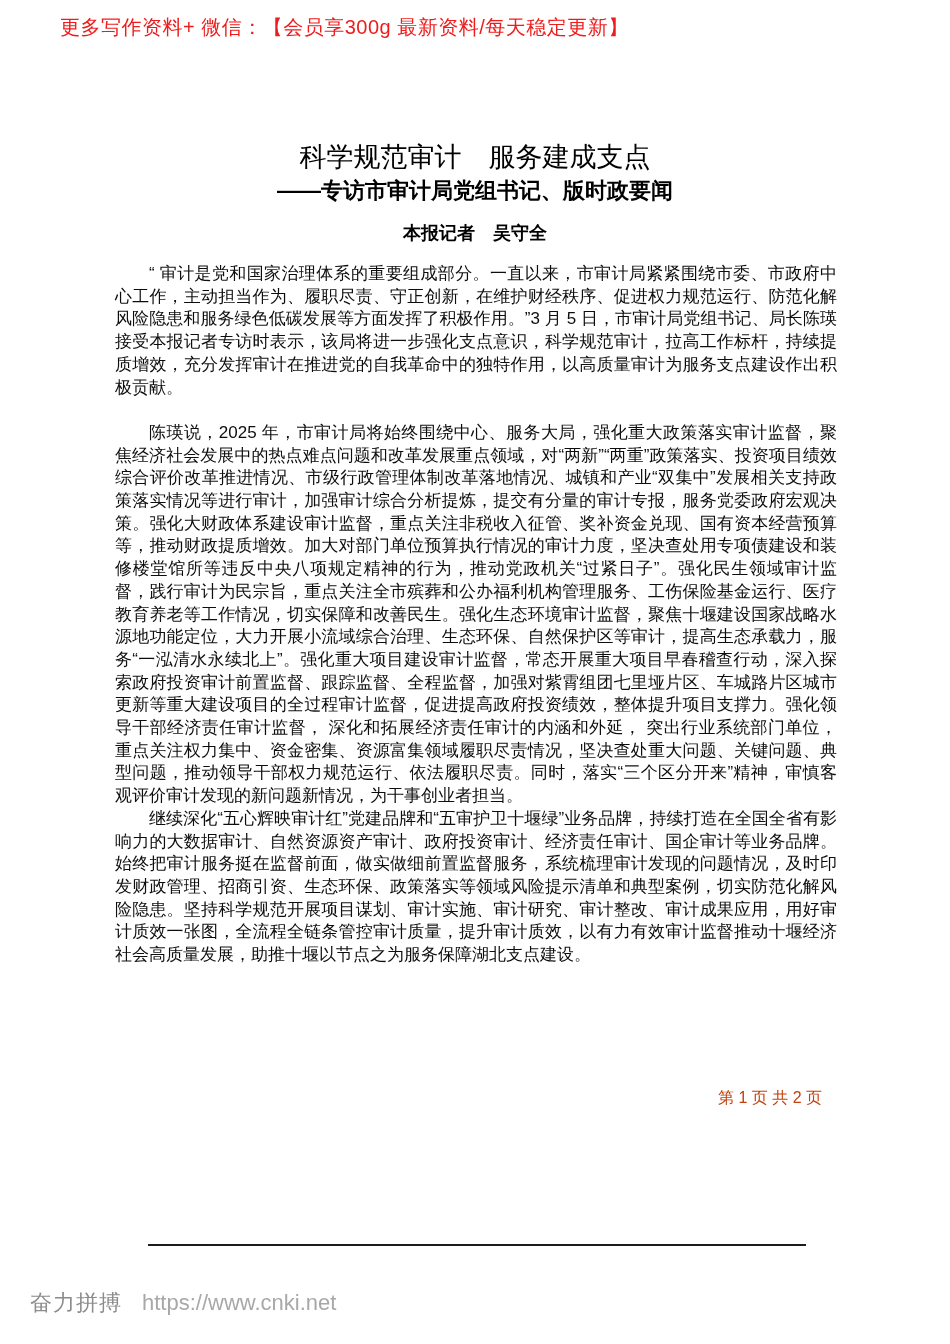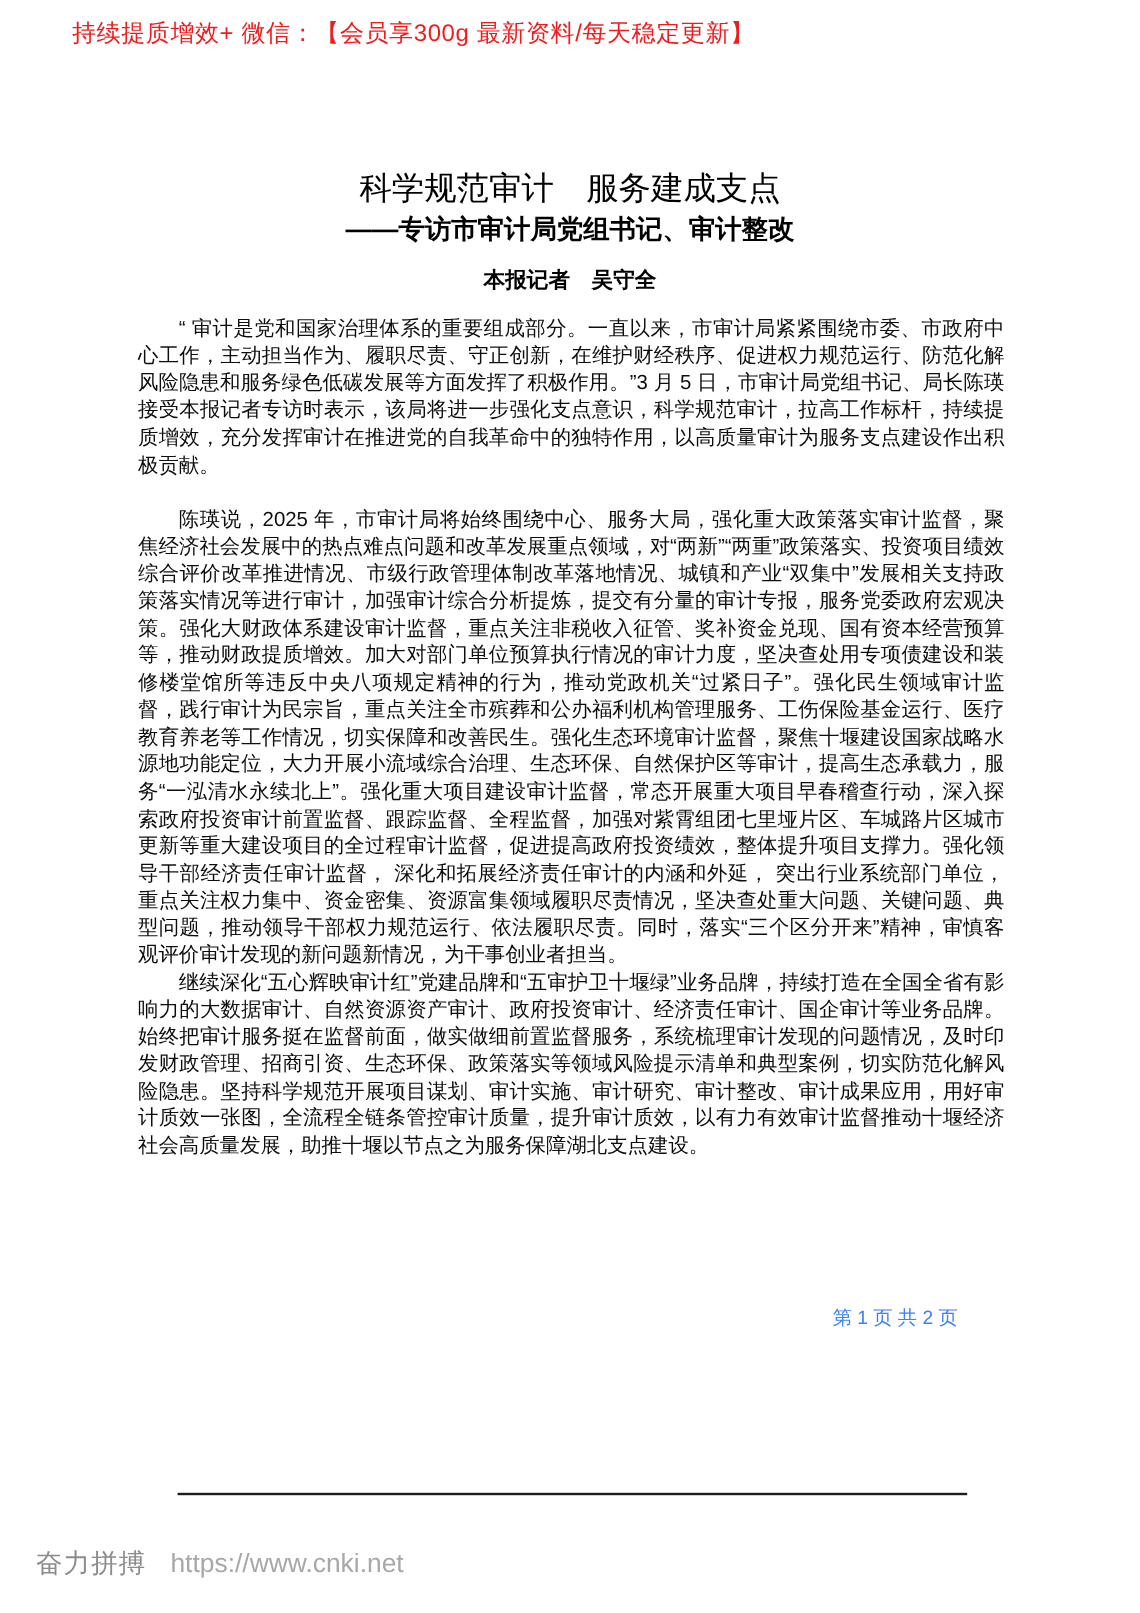--- a/index.html
+++ b/index.html
@@ -71,23 +71,23 @@
     color: #0d0d0d;
   }
   .article-body p {
     text-indent: 2em;
     margin: 0;
   }
   .article-body p.after-gap { margin-bottom: 22.7px; }
   .page-indicator {
     position: absolute;
     top: 1088px;
-    right: 152px;
+    right: 128px;
     font-size: 16px;
-    color: #3b82f6;
+    color: #c2410c;
   }
   .divider-line {
     position: absolute;
     top: 1244px;
     left: 148px;
     width: 658px;
     height: 2px;
     background: #1c1c1c;
   }
   .watermark-row {
@@ -103,28 +103,28 @@
     letter-spacing: 1px;
   }
   .watermark-url {
     font-size: 22px;
     text-decoration: none;
   }
 </style>
 </head>
 <body>
 
-<div class="promo-banner" style="color: rgb(238, 28, 28);">持续提质增效+ 微信：【会员享300g 最新资料/每天稳定更新】</div>
+<div class="promo-banner" style="color: rgb(238, 28, 28);">更多写作资料+ 微信：【会员享300g 最新资料/每天稳定更新】</div>
 
 <div class="meta-block">
 </div>
 
 <h1 class="article-title">科学规范审计　服务建成支点</h1>
 
-<h2 class="article-subtitle">——专访市审计局党组书记、审计整改</h2>
+<h2 class="article-subtitle">——专访市审计局党组书记、版时政要闻</h2>
 
 <div class="article-byline">本报记者　吴守全</div>
 
 <div class="article-body">
   <p class="after-gap">“ 审计是党和国家治理体系的重要组成部分。一直以来，市审计局紧紧围绕市委、市政府中心工作，主动担当作为、履职尽责、守正创新，在维护财经秩序、促进权力规范运行、防范化解风险隐患和服务绿色低碳发展等方面发挥了积极作用。”3 月 5 日，市审计局党组书记、局长陈瑛接受本报记者专访时表示，该局将进一步强化支点意识，科学规范审计，拉高工作标杆，持续提质增效，充分发挥审计在推进党的自我革命中的独特作用，以高质量审计为服务支点建设作出积极贡献。</p>
   <p>陈瑛说，2025 年，市审计局将始终围绕中心、服务大局，强化重大政策落实审计监督，聚焦经济社会发展中的热点难点问题和改革发展重点领域，对“两新”“两重”政策落实、投资项目绩效综合评价改革推进情况、市级行政管理体制改革落地情况、城镇和产业“双集中”发展相关支持政策落实情况等进行审计，加强审计综合分析提炼，提交有分量的审计专报，服务党委政府宏观决策。强化大财政体系建设审计监督，重点关注非税收入征管、奖补资金兑现、国有资本经营预算等，推动财政提质增效。加大对部门单位预算执行情况的审计力度，坚决查处用专项债建设和装修楼堂馆所等违反中央八项规定精神的行为，推动党政机关“过紧日子”。强化民生领域审计监督，践行审计为民宗旨，重点关注全市殡葬和公办福利机构管理服务、工伤保险基金运行、医疗教育养老等工作情况，切实保障和改善民生。强化生态环境审计监督，聚焦十堰建设国家战略水源地功能定位，大力开展小流域综合治理、生态环保、自然保护区等审计，提高生态承载力，服务“一泓清水永续北上”。强化重大项目建设审计监督，常态开展重大项目早春稽查行动，深入探索政府投资审计前置监督、跟踪监督、全程监督，加强对紫霄组团七里垭片区、车城路片区城市更新等重大建设项目的全过程审计监督，促进提高政府投资绩效，整体提升项目支撑力。强化领导干部经济责任审计监督， 深化和拓展经济责任审计的内涵和外延， 突出行业系统部门单位，重点关注权力集中、资金密集、资源富集领域履职尽责情况，坚决查处重大问题、关键问题、典型问题，推动领导干部权力规范运行、依法履职尽责。同时，落实“三个区分开来”精神，审慎客观评价审计发现的新问题新情况，为干事创业者担当。</p>
   <p>继续深化“五心辉映审计红”党建品牌和“五审护卫十堰绿”业务品牌，持续打造在全国全省有影响力的大数据审计、自然资源资产审计、政府投资审计、经济责任审计、国企审计等业务品牌。始终把审计服务挺在监督前面，做实做细前置监督服务，系统梳理审计发现的问题情况，及时印发财政管理、招商引资、生态环保、政策落实等领域风险提示清单和典型案例，切实防范化解风险隐患。坚持科学规范开展项目谋划、审计实施、审计研究、审计整改、审计成果应用，用好审计质效一张图，全流程全链条管控审计质量，提升审计质效，以有力有效审计监督推动十堰经济社会高质量发展，助推十堰以节点之为服务保障湖北支点建设。</p>
 </div>
 
 <div class="page-indicator">第 1 页 共 2 页</div>

